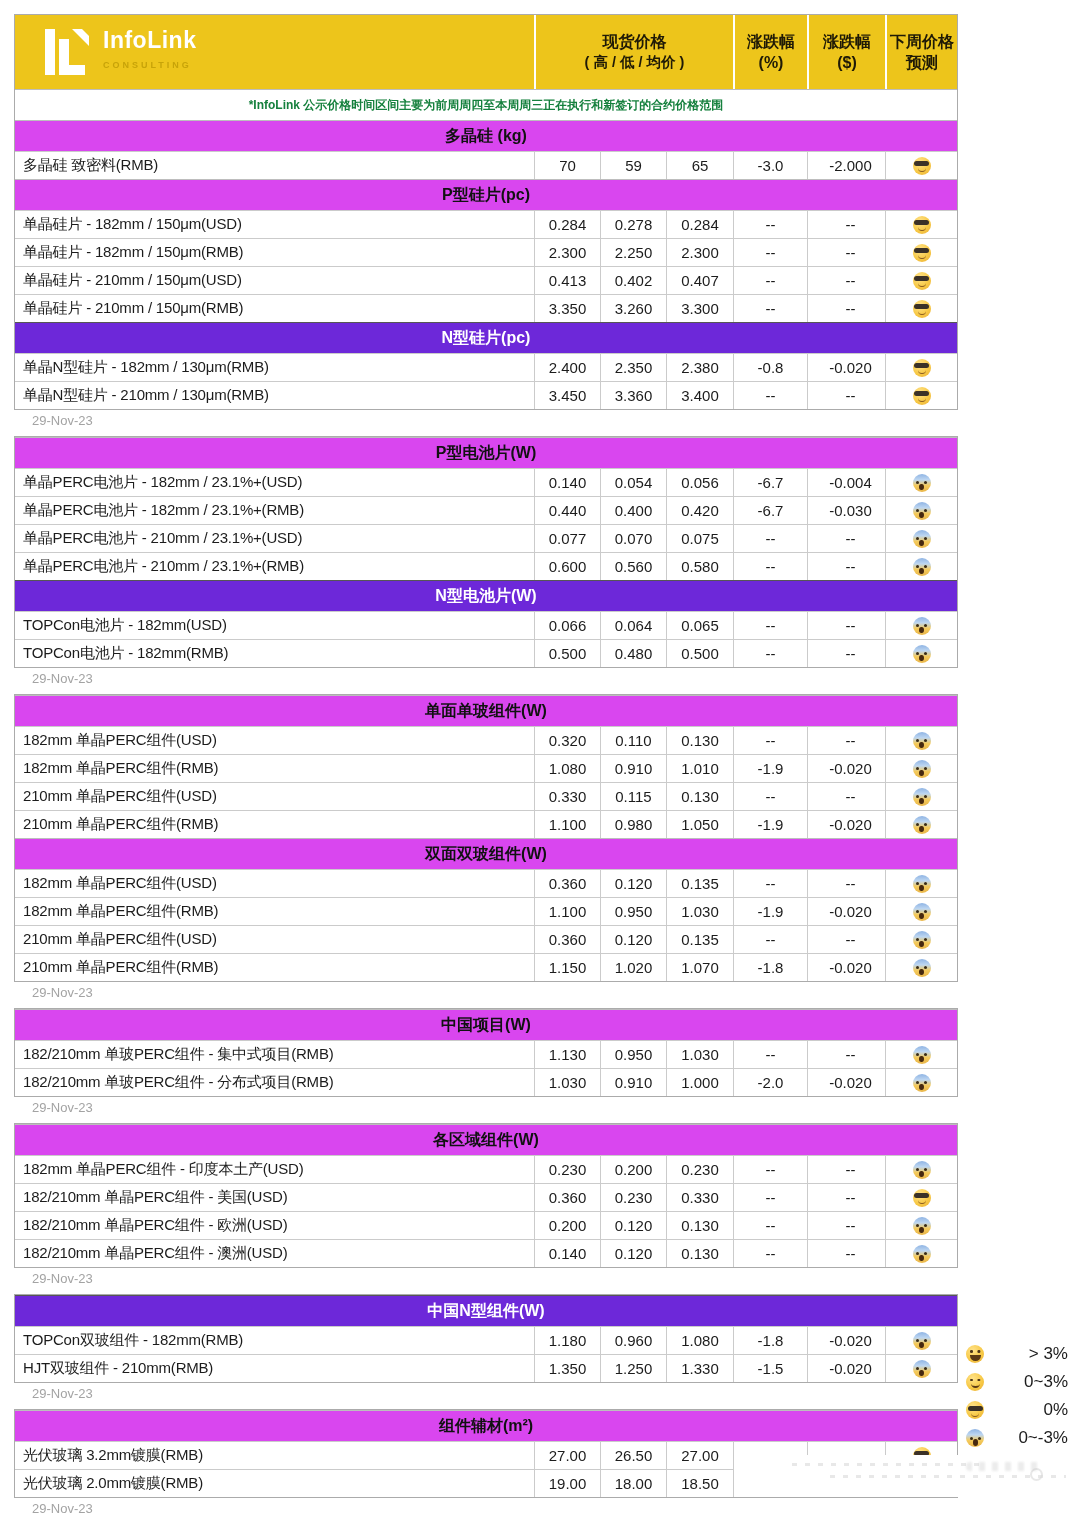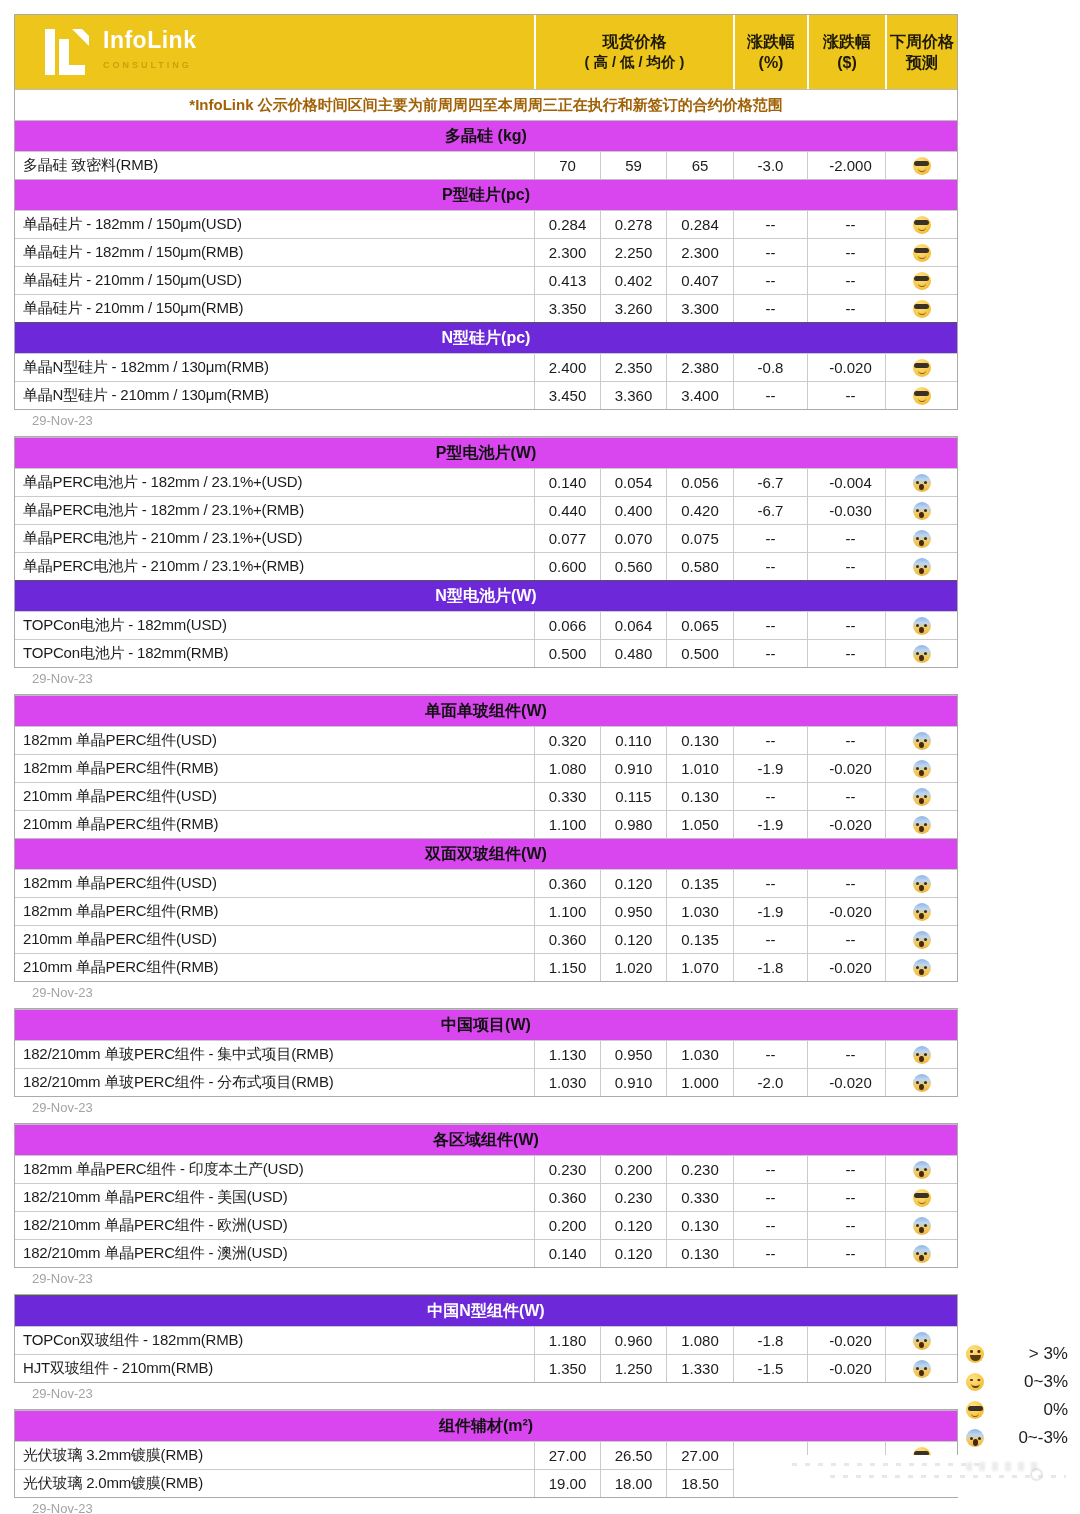--- a/index.html
+++ b/index.html
@@ -29,21 +29,21 @@
   .lm-v2{position:absolute;left:14px;top:10px;width:10px;height:36px;background:#fff;}
   .lm-b{position:absolute;left:14px;bottom:0;width:26px;height:10px;background:#fff;}
   .lm-f{position:absolute;right:0;top:0;width:0;height:0;border-left:17px solid transparent;border-top:17px solid #fff;}
   .lm-f2{position:absolute;right:0;top:0;width:0;height:0;border-left:7px solid transparent;border-top:7px solid #edc51b;}
   .brand-text{display:flex;flex-direction:column;}
   .brand-name{font-size:23px;font-weight:700;color:#fff;letter-spacing:.5px;line-height:24px;}
   .brand-sub{font-size:9px;font-weight:700;color:#c7a309;letter-spacing:3px;margin-top:3px;}
 
   
   .note{height:30px;display:flex;align-items:center;justify-content:center;
-        font-weight:700;font-size:15px;border-top:1px solid #bdbdbd;color:#a16207;}
+        font-weight:700;font-size:12px;border-top:1px solid #bdbdbd;color:#15803d;}
 
   
   .sec-hdr{height:30px;display:flex;align-items:center;justify-content:center;
            font-weight:700;font-size:16px;border-top:1px solid #bdbdbd;}
   .sec-hdr.light{background:#d946ef;color:#111;}
   .sec-hdr.dark{background:#6d28d9;color:#fff;border-top-color:#565656;}
 
   
   .t-row{display:flex;height:28px;border-top:1px solid #cbcbcb;box-sizing:border-box;}
   .t-row > div{box-sizing:border-box;display:flex;align-items:center;justify-content:center;

